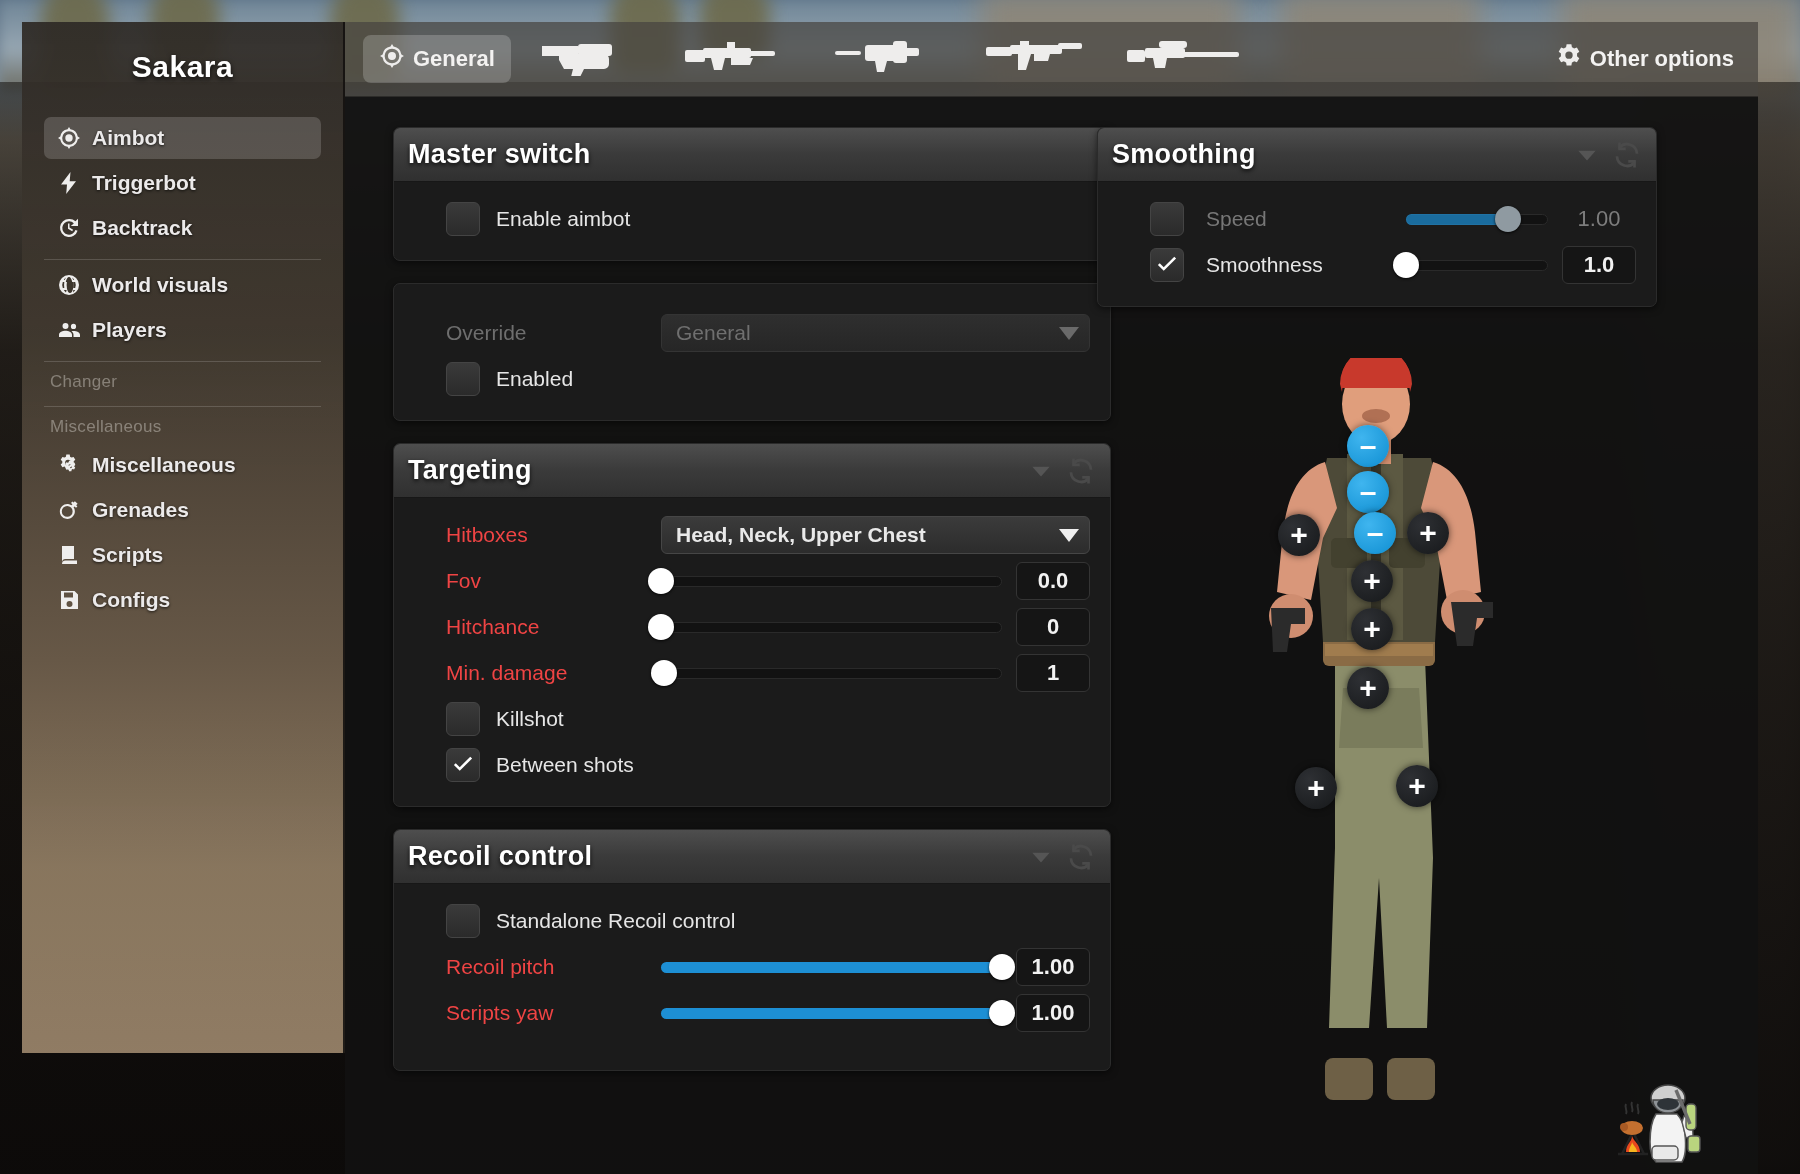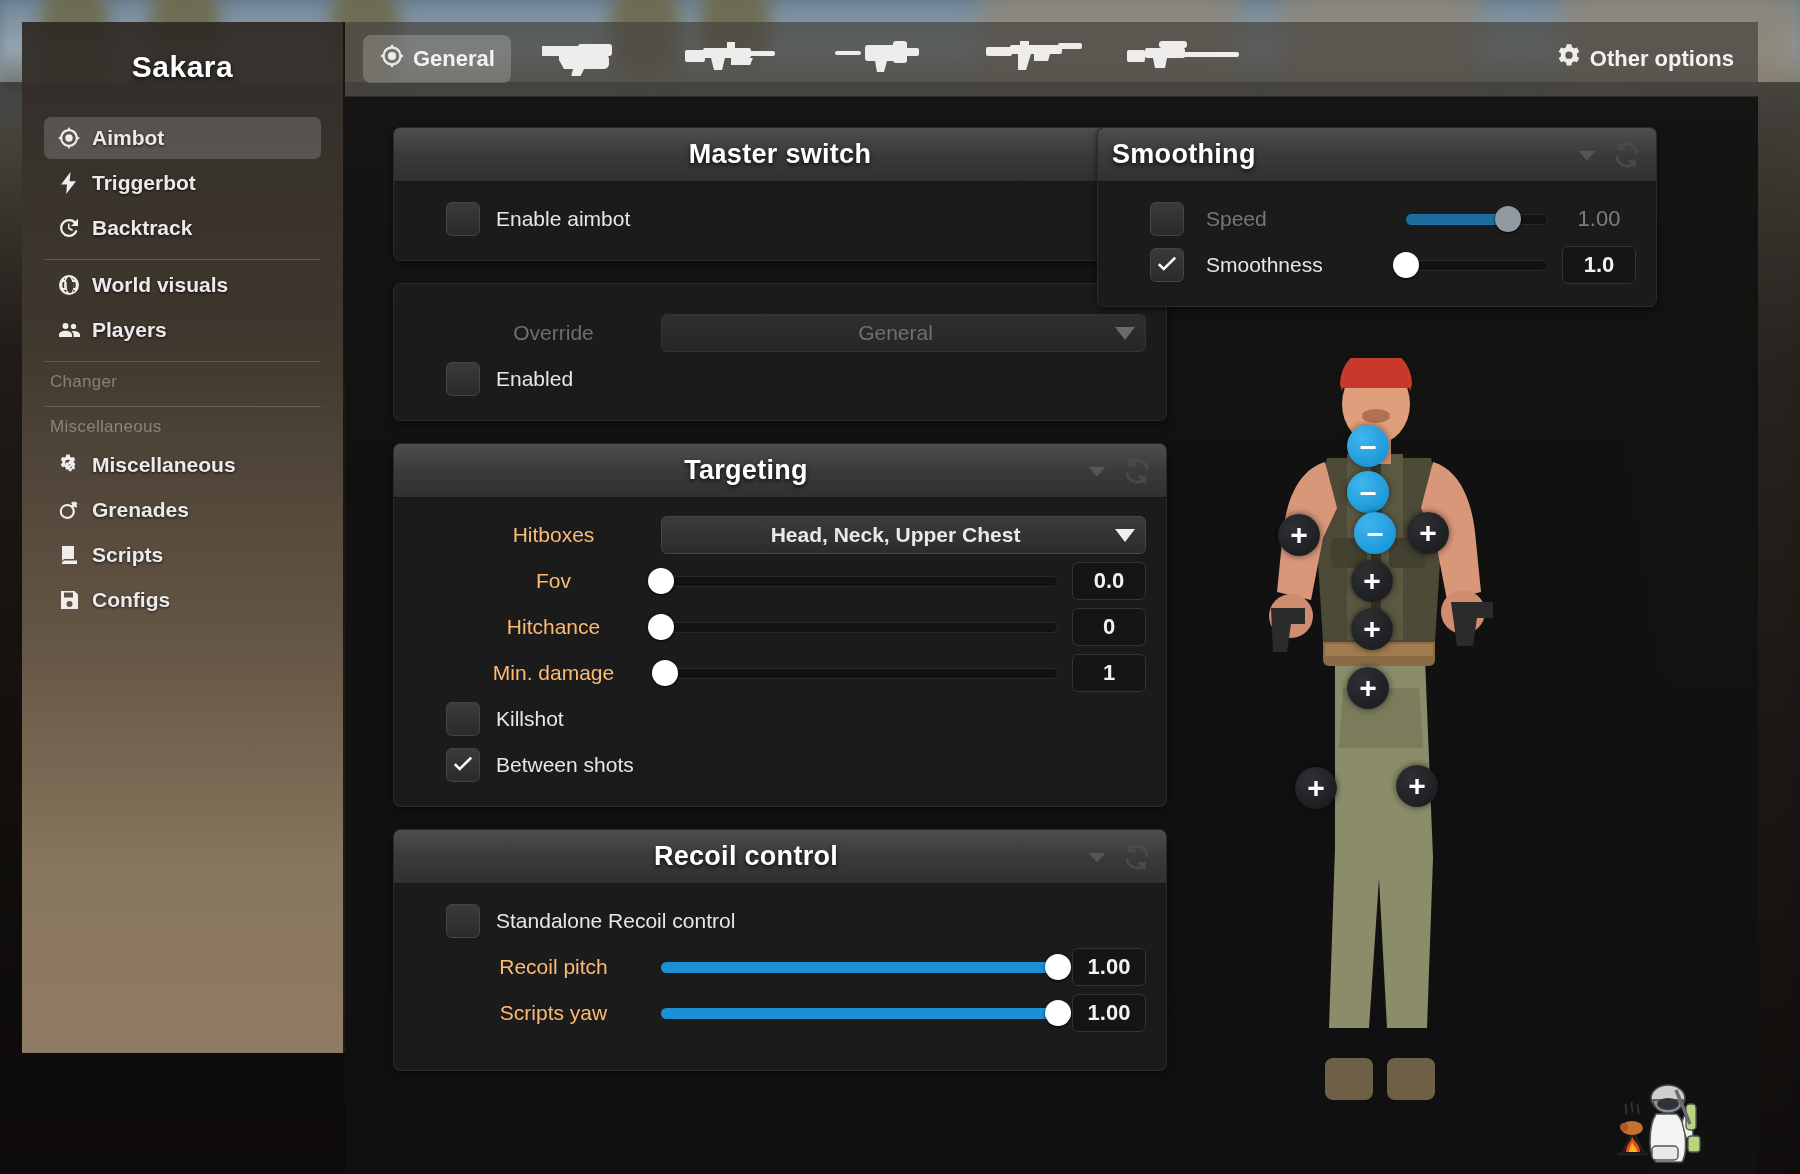--- a/index.html
+++ b/index.html
@@ -96,21 +96,21 @@
   .tab svg { fill: #eeedec; }
   #tab-spacer { flex: 1 1 auto; }
 
   
   #content {
     position: absolute; left: 323px; top: 75px;
     width: 1413px; height: 1077px;
     background: rgba(17,17,17,.92);
     padding: 26px 28px;
   }
-  #col-left { position: absolute; left: 48px; top: 30px; width: 774px; text-align: center; }
+  #col-left { position: absolute; left: 48px; top: 30px; width: 718px; }
   #col-right { position: absolute; left: 752px; top: 30px; width: 560px; }
 
   
   .panel {
     background: #1b1b1b;
     border: 1px solid #2b2b2b;
     border-radius: 7px;
     margin-bottom: 22px;
     box-shadow: 0 2px 7px rgba(0,0,0,.55);
     overflow: hidden;
@@ -127,21 +127,21 @@
     text-shadow: 0 2px 4px rgba(0,0,0,.8);
     flex: 1 1 auto;
   }
   .head-caret { width: 26px; height: 26px; margin-right: 12px; cursor: pointer; }
   .head-caret svg { fill: #555; }
   .head-refresh { width: 30px; height: 30px; cursor: pointer; }
   .head-refresh svg { fill: none; stroke: #4a4a4a; stroke-width: 2.2; }
   .panel-body { padding: 14px 20px 18px 20px; }
 
   .row { display: flex; align-items: center; min-height: 46px; padding-left: 32px; }
-  .row-label { color: #fdba74; font-size: 21px; flex: 0 0 215px; }
+  .row-label { color: #ef4444; font-size: 21px; flex: 0 0 215px; }
   .row-label.dim { color: #6e6e6e; }
 
   
   .cb {
     width: 34px; height: 34px; border-radius: 6px;
     background: linear-gradient(to bottom, #3a3a3a, #2a2a2a);
     border: 1px solid #444;
     display: flex; align-items: center; justify-content: center;
     cursor: pointer; flex: 0 0 34px;
   }

